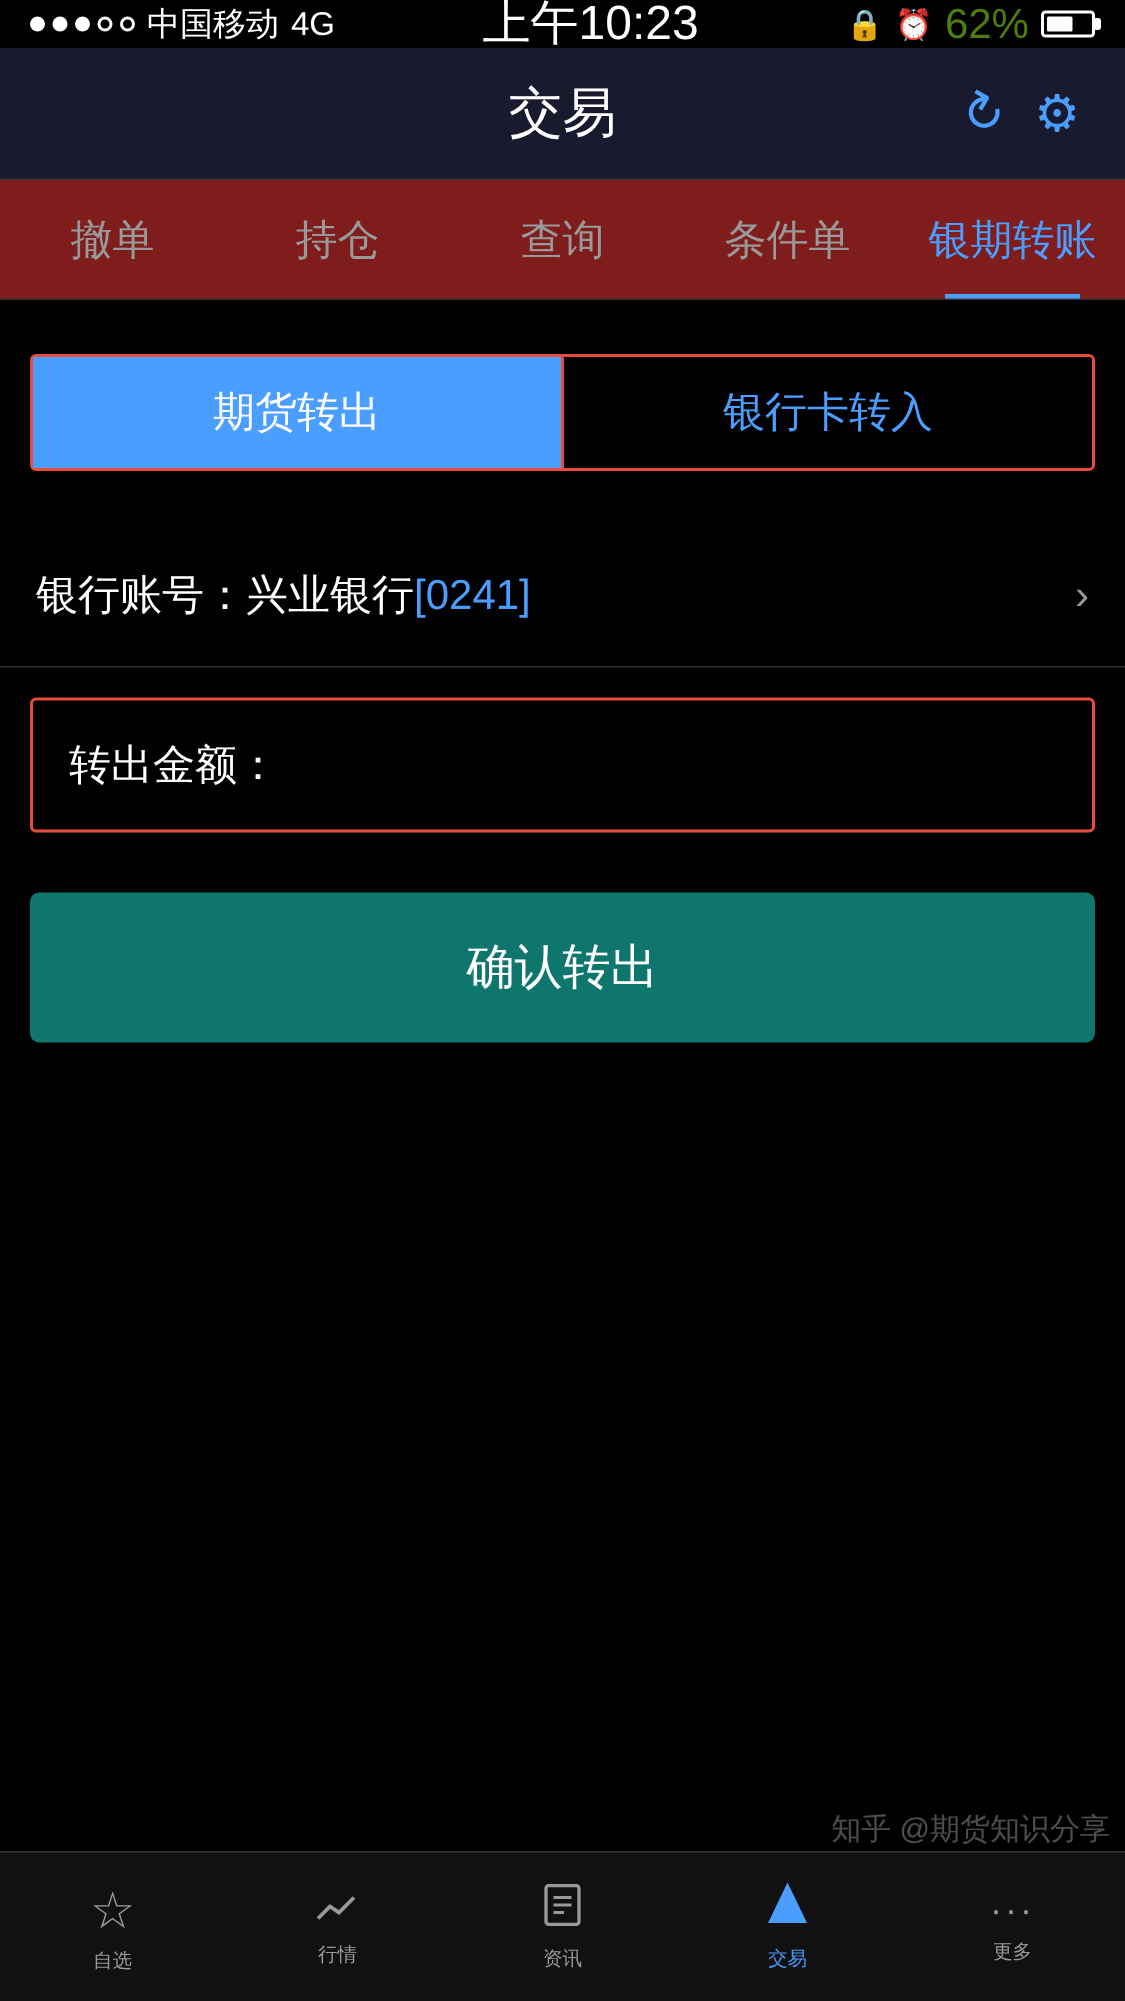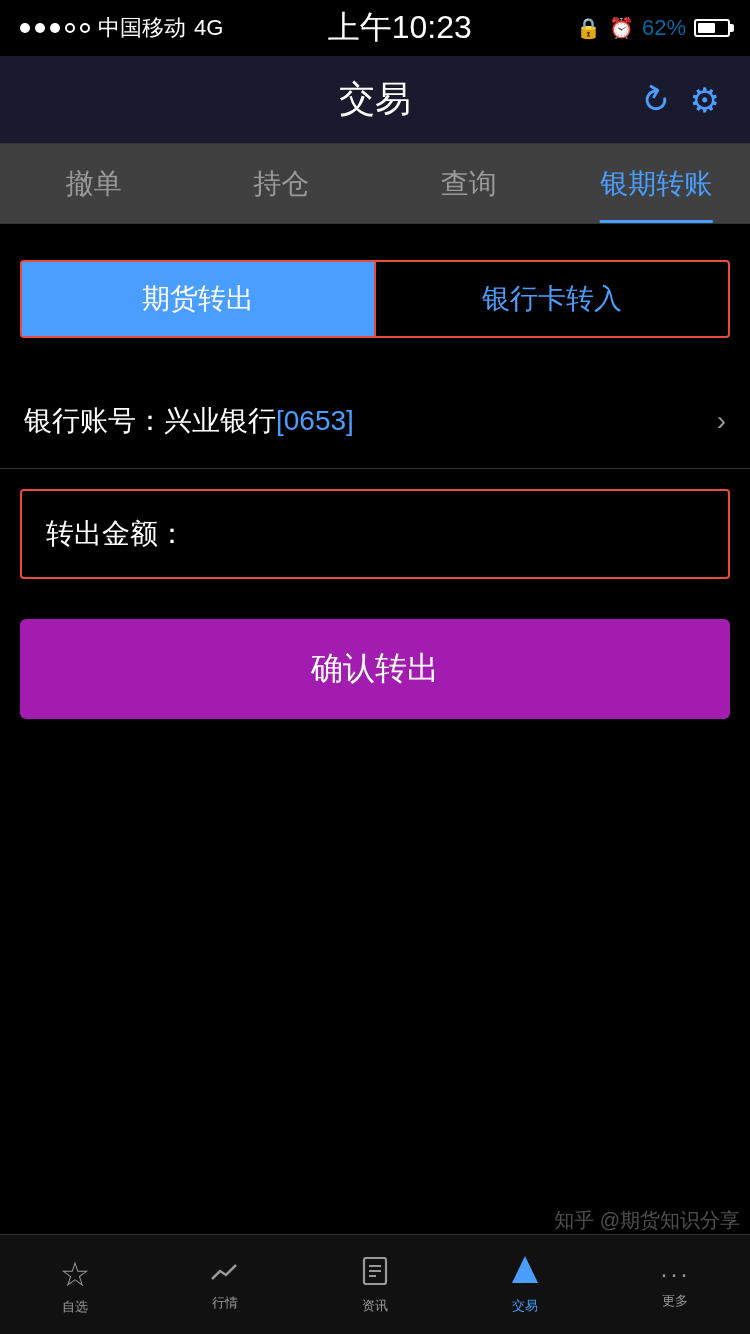--- a/index.html
+++ b/index.html
@@ -9,21 +9,21 @@
       min-height: 1334px;
       background: #000;
       font-family: -apple-system, "PingFang SC", "Helvetica Neue", sans-serif;
       color: #fff;
       position: relative;
       overflow-x: hidden;
     }
 
     
     .status-bar {
-      height: 56px;
+      height: 32px;
       background: #000;
       display: flex;
       align-items: center;
       justify-content: space-between;
       padding: 0 20px;
       font-size: 24px;
     }
     .status-left {
       display: flex;
       align-items: center;
@@ -72,21 +72,21 @@
       height: 8px;
       background: #fff;
       border-radius: 0 2px 2px 0;
     }
     .battery-fill {
       width: 62%;
       height: 100%;
       background: #fff;
       border-radius: 1px;
     }
-    .battery-pct { font-size: 22px; color: #0369a1; }
+    .battery-pct { font-size: 28px; color: #4d7c0f; }
 
     
     .header {
       height: 88px;
       background: #1a1a2e;
       display: flex;
       align-items: center;
       justify-content: space-between;
       padding: 0 30px;
       border-bottom: 1px solid #333;
@@ -106,21 +106,21 @@
     }
     .header-icon {
       font-size: 34px;
       color: #4a9eff;
       cursor: pointer;
     }
 
     
     .nav-tabs {
       height: 80px;
-      background: #404040;
+      background: #7f1d1d;
       display: flex;
       align-items: center;
       border-bottom: 1px solid #333;
     }
     .nav-tab {
       flex: 1;
       text-align: center;
       font-size: 28px;
       color: #999;
       cursor: pointer;
@@ -195,21 +195,21 @@
       gap: 18px;
     }
     .amount-label {
       font-size: 28px;
       color: #fff;
     }
 
     
     .confirm-btn {
       margin: 20px 20px;
-      background: #a21caf;
+      background: #0f766e;
       color: #fff;
       font-size: 32px;
       text-align: center;
       padding: 28px 0;
       border-radius: 6px;
       cursor: pointer;
       border: none;
       width: calc(100% - 40px);
     }
 
@@ -298,33 +298,34 @@
     <span class="header-icon" style="display:inline-block; transform: rotate(30deg);">↻</span>
     <span class="header-icon">⚙</span>
   </div>
 </div>
 
 
 <div class="nav-tabs">
   <div class="nav-tab">撤单</div>
   <div class="nav-tab">持仓</div>
   <div class="nav-tab">查询</div>
+  <div class="nav-tab">条件单</div>
   <div class="nav-tab active">银期转账</div>
 </div>
 
 
 <div class="sub-tabs">
   <div class="sub-tab active">期货转出</div>
   <div class="sub-tab">银行卡转入</div>
 </div>
 
 
 <div class="bank-account-row">
   <span class="bank-account-label">
-    <span>银行账号：兴业银行</span><span class="highlight">[0653]</span>
+    <span>银行账号：兴业银行</span><span class="highlight">[0241]</span>
   </span>
   <span class="chevron-right">›</span>
 </div>
 
 
 <div class="amount-row">
   <span class="amount-label">转出金额：</span>
   <input type="text" style="background: transparent; border: none; outline: none; color: rgb(255, 255, 255); font-size: 28px; flex: 1 1 0%;">
 </div>
 

